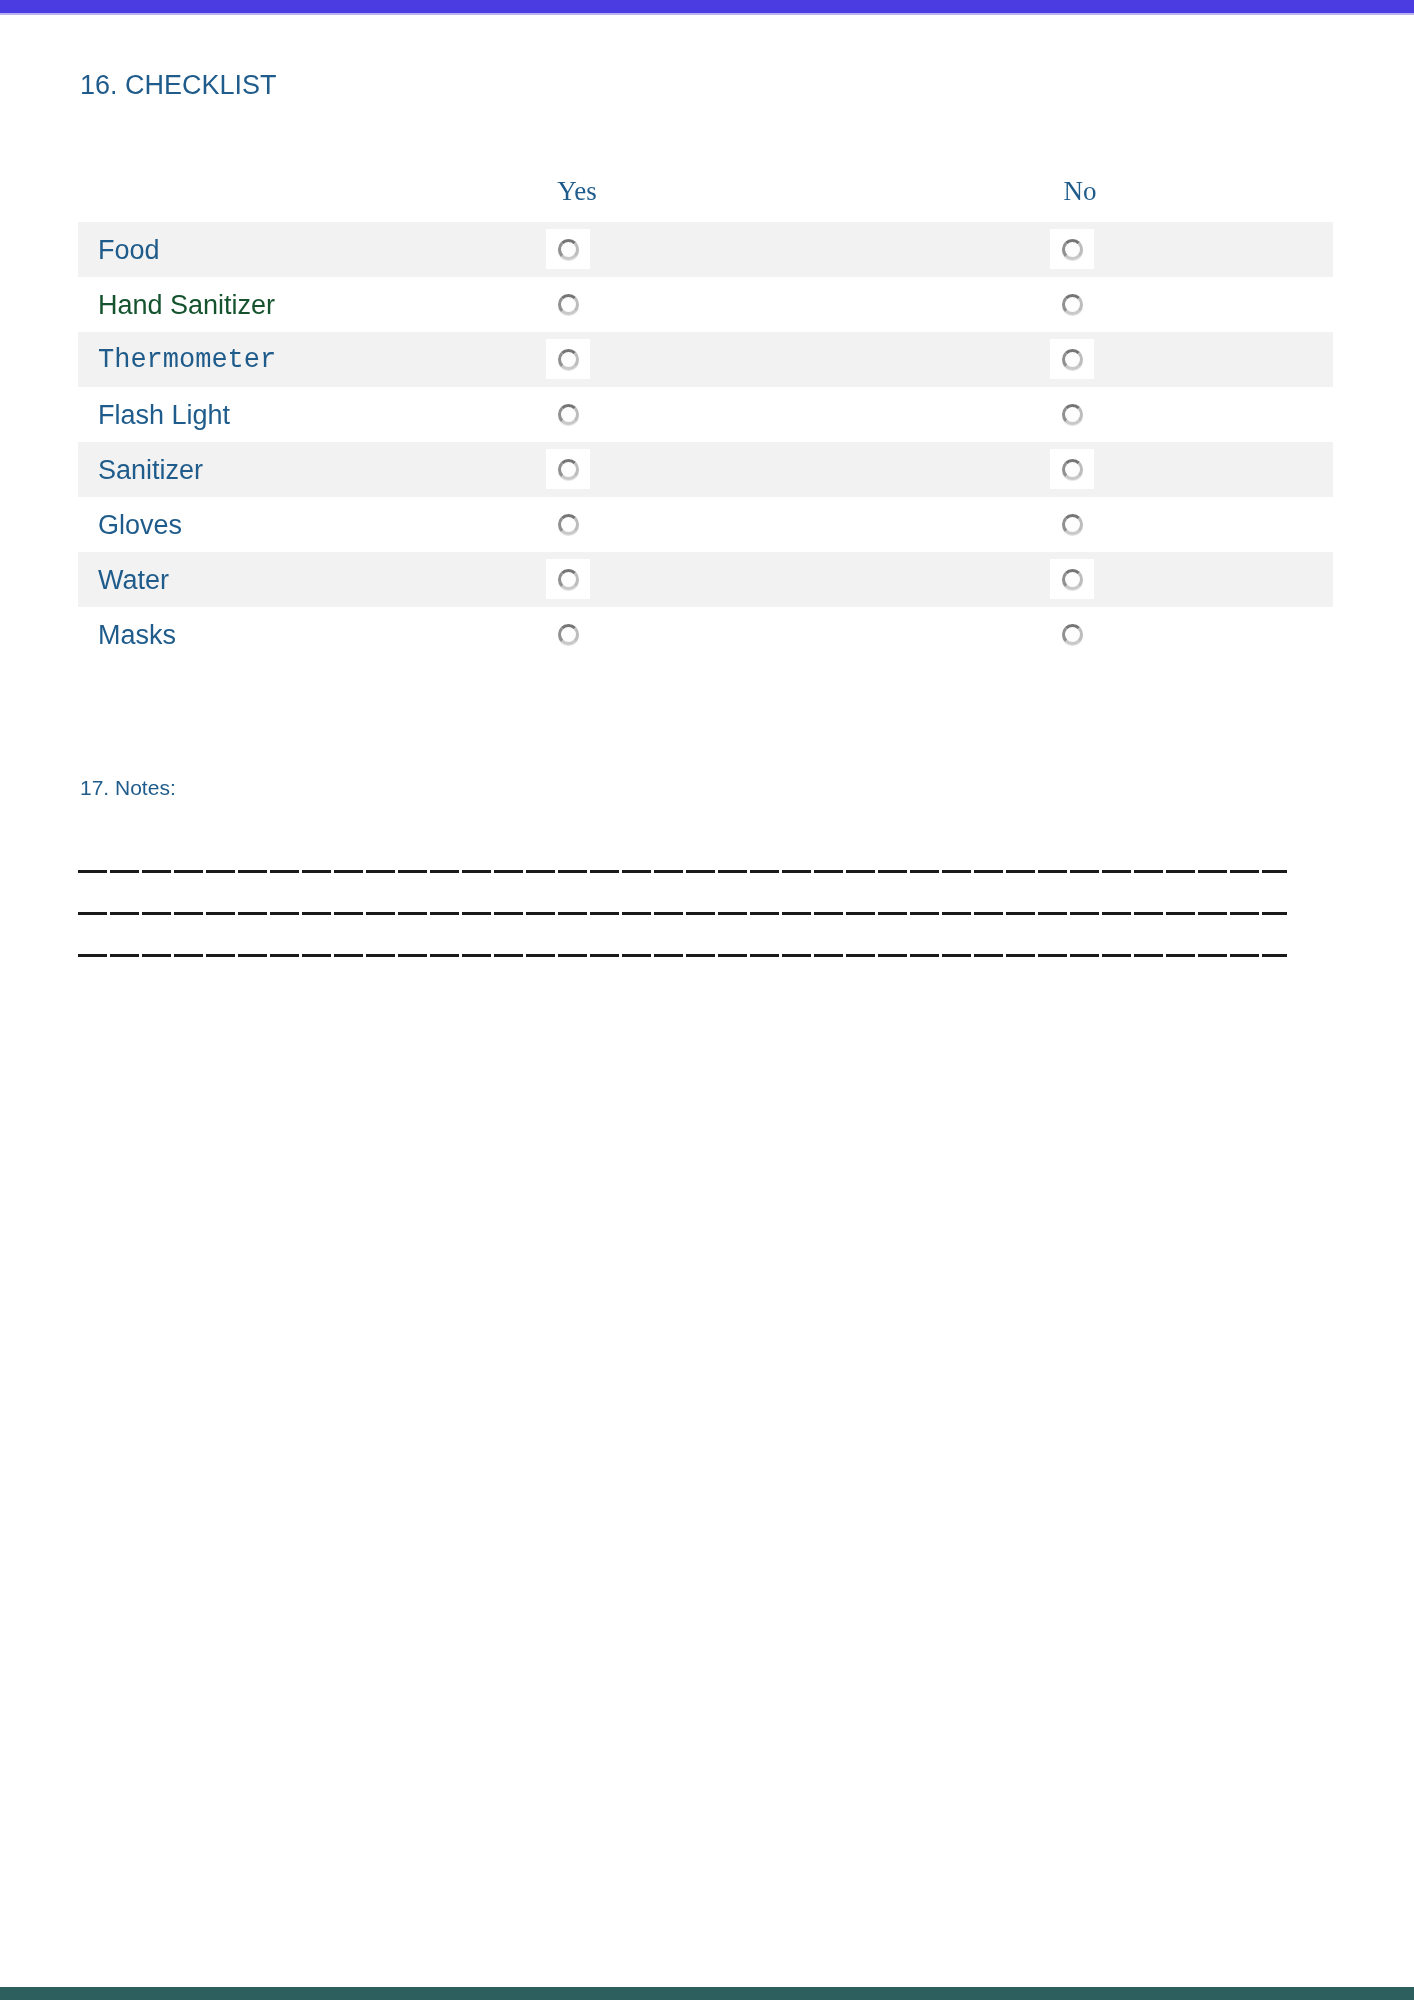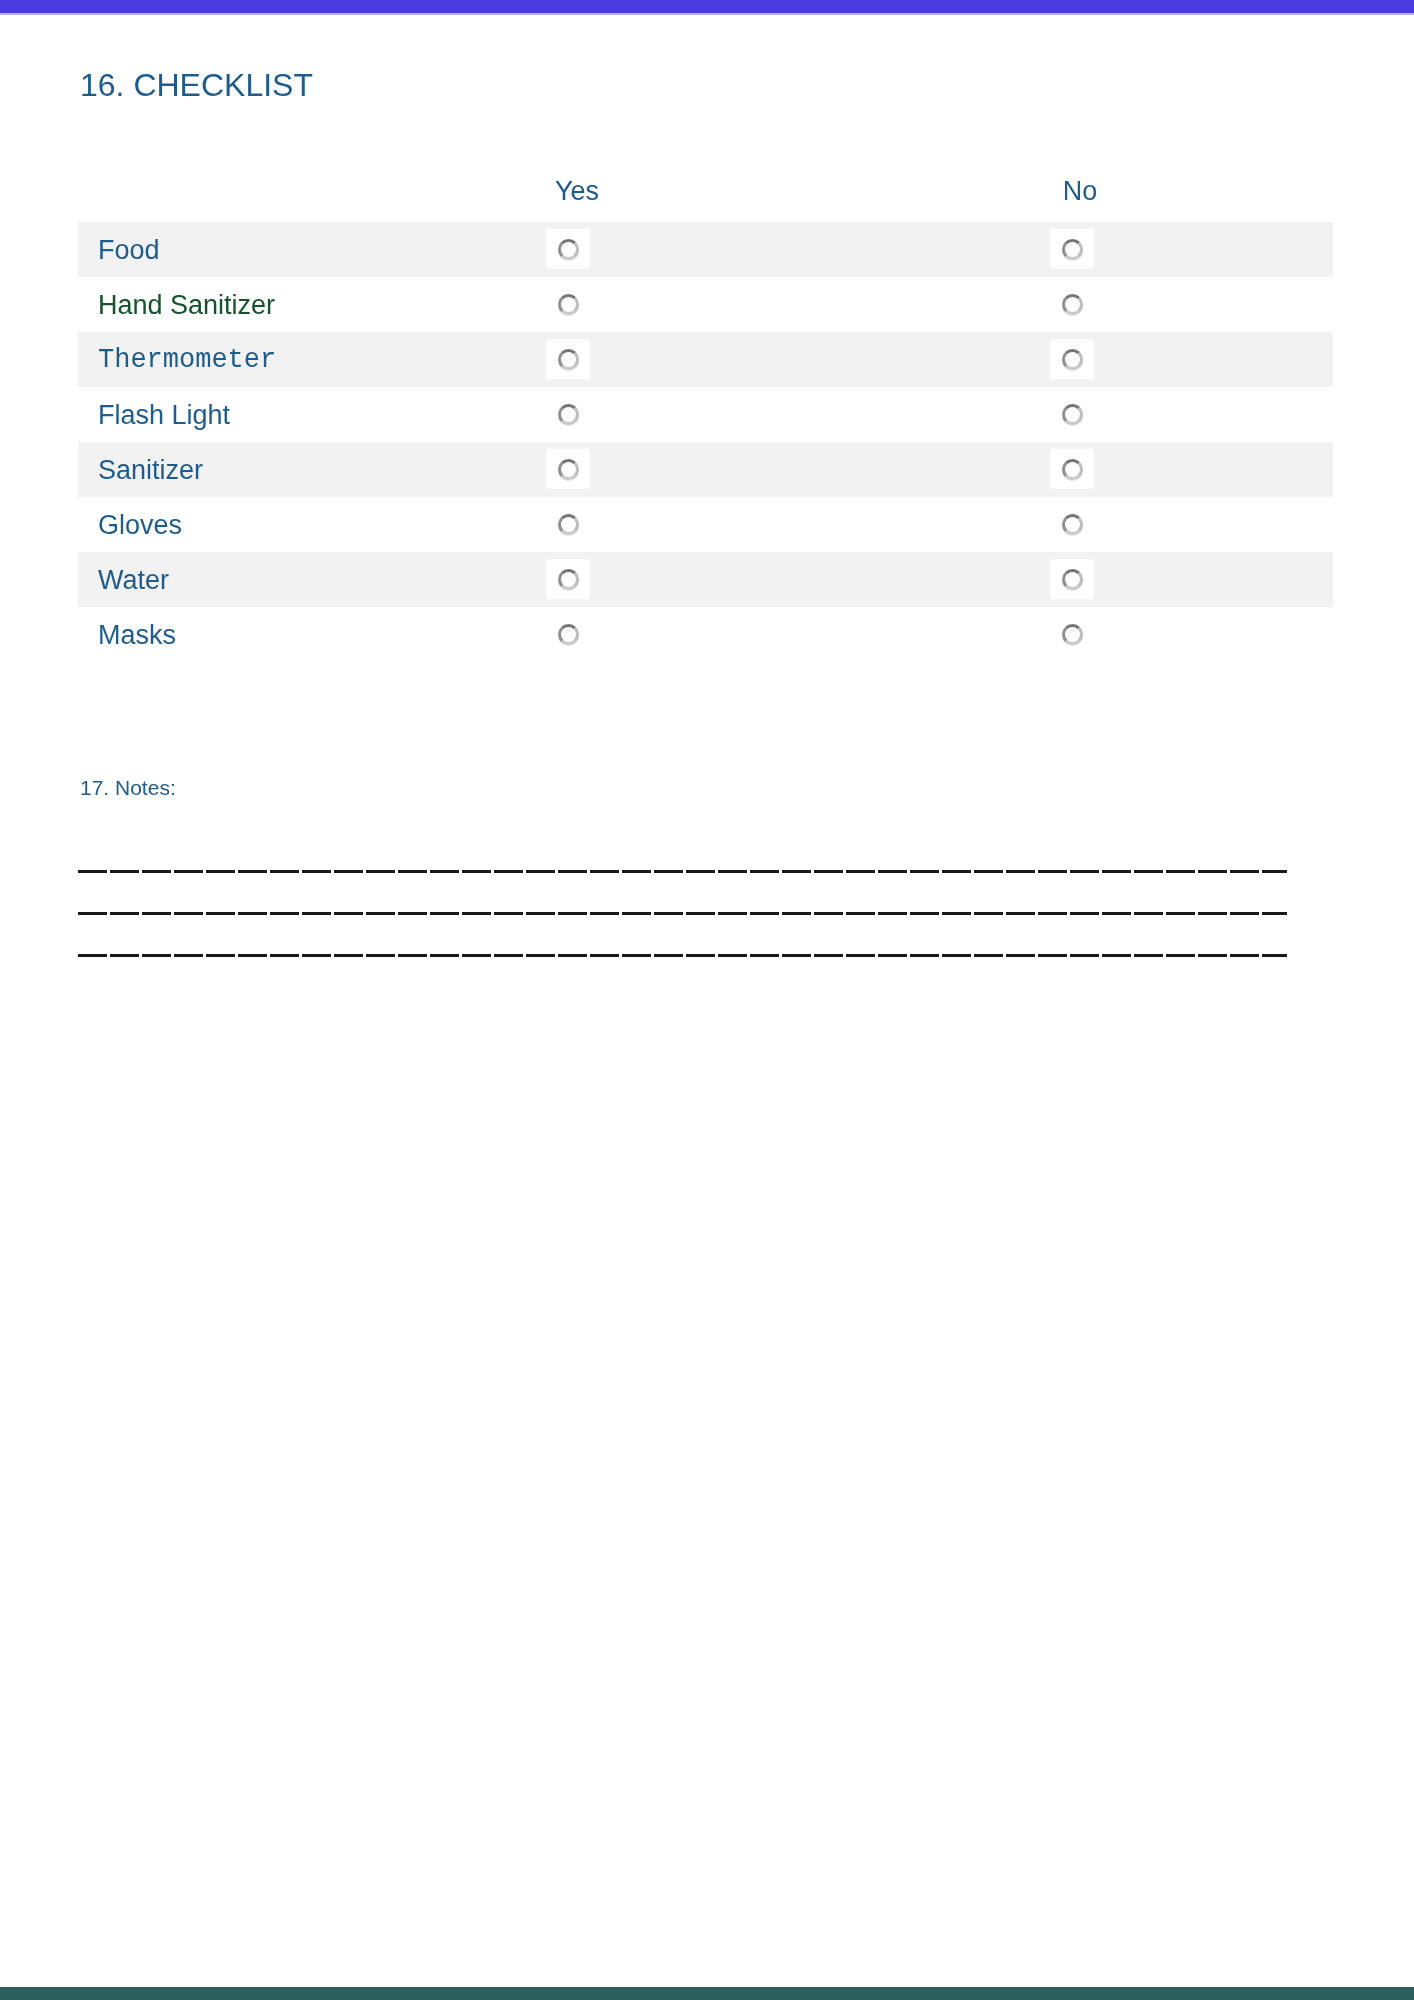--- a/index.html
+++ b/index.html
@@ -12,28 +12,28 @@
   }
   .top-bar{
     position:absolute;left:0;top:0;width:1414px;height:13px;
     border-bottom:2px solid #b9b2f2;
   }
   .bottom-bar{
     position:absolute;left:0;bottom:0;width:1414px;height:13px;
   }
   .heading-block{
     position:absolute;left:80px;top:66px;
-    font-size:32px;line-height:39px;
+    font-size:27px;line-height:39px;
     white-space:nowrap;
   }
   .checklist-table{
     position:absolute;left:78px;top:165px;width:1255px;
   }
   .table-header{
-    position:relative;height:57px;
+    position:relative;height:57px;font-family:Liberation Serif, serif;
   }
   .col-header{
     position:absolute;top:11px;transform:translateX(-50%);
     font-size:27px;white-space:nowrap;
   }
   .col-header.yes{left:499px;}
   .col-header.no{left:1002px;}
   .row{position:relative;height:55px;}
   .row.shaded{background:#f2f2f2;}
   .row-label{

